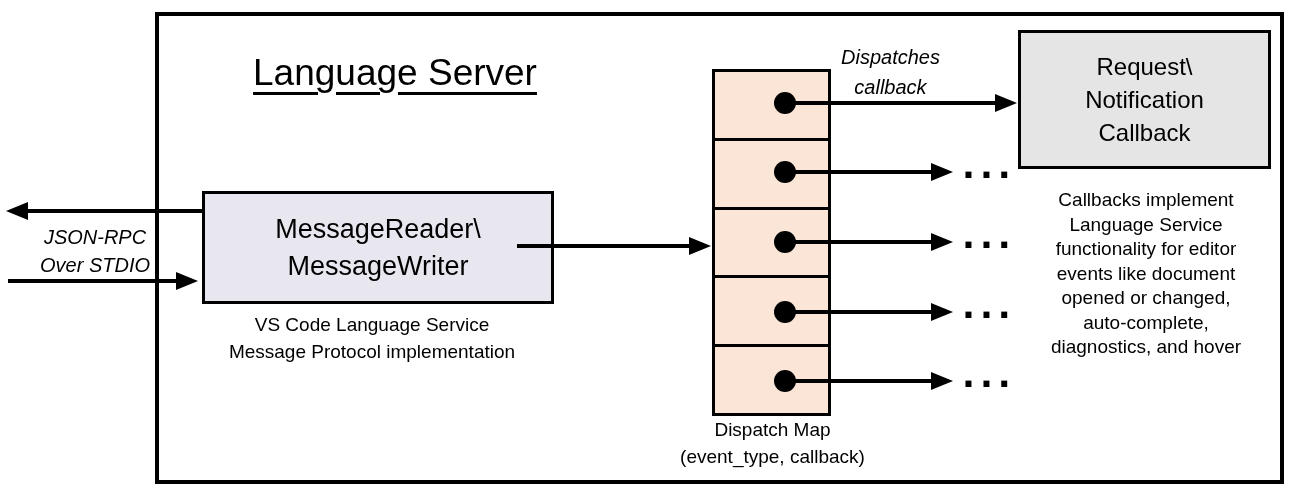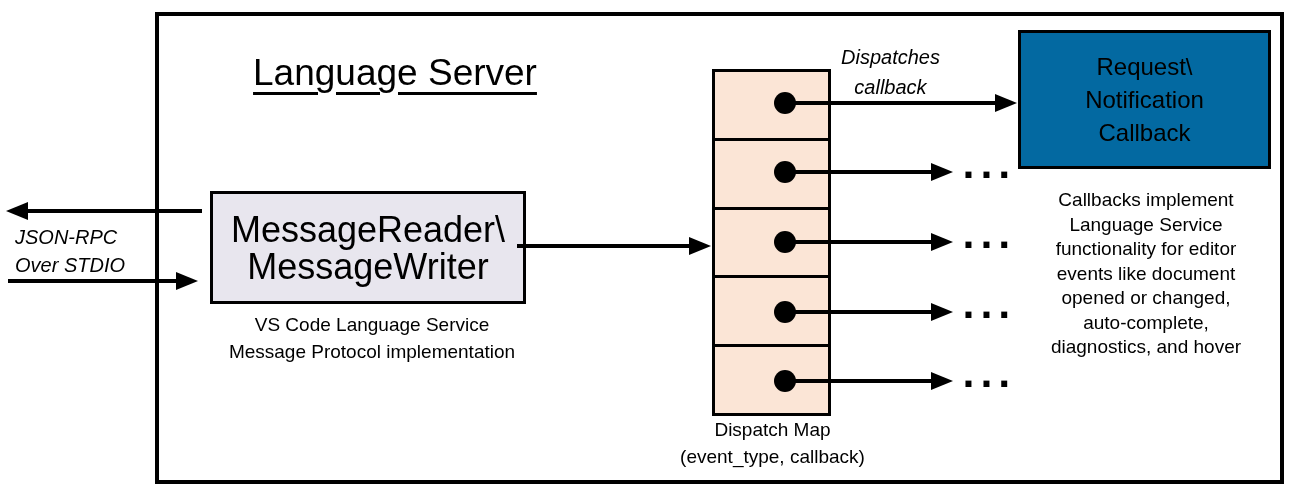--- a/index.html
+++ b/index.html
@@ -12,28 +12,28 @@
   #outer-box{
     left:155px;top:12px;width:1129px;height:472px;
     border:4px solid #000;background:transparent;
   }
   #title{
     left:225px;top:50px;width:340px;text-align:center;
     font-size:37px;line-height:46px;
     text-decoration:underline;text-decoration-thickness:3px;text-underline-offset:7px;
   }
   #io-label{
-    left:15px;top:223px;width:160px;text-align:left;
+    left:15px;top:223px;width:160px;text-align:center;
     font-style:italic;font-size:20px;line-height:28px;
   }
   #reader-box{
-    left:202px;top:191px;width:316px;height:113px;
+    left:202px;top:191px;width:352px;height:113px;
     border:3px solid #000;
     display:flex;flex-direction:column;justify-content:center;align-items:center;
-    font-size:36px;line-height:37px;text-align:center;margin-left:8px;
+    font-size:27px;line-height:37px;text-align:center;
   }
   #reader-caption{
     left:182px;top:311px;width:380px;text-align:center;
     font-size:19px;line-height:27px;
   }
   #lookup-label{
     left:518px;top:158px;width:175px;text-align:center;
     font-style:italic;font-size:19px;line-height:28px;
   }
   #dispatch-column{
@@ -110,21 +110,21 @@
   <div id="dispatch-caption" class="abs">
     <div>Dispatch Map</div>
     <div>(event_type, callback)</div>
   </div>
 
   <div id="dispatches-label" class="abs">
     <div>Dispatches</div>
     <div>callback</div>
   </div>
 
-  <div id="callback-box" class="abs" style="background-color: #0369a1;">
+  <div id="callback-box" class="abs" style="background-color: #e5e5e5;">
     <div>Request\</div>
     <div>Notification</div>
     <div>Callback</div>
   </div>
 
   <div id="callback-caption" class="abs">
     <div>Callbacks implement</div>
     <div>Language Service</div>
     <div>functionality for editor</div>
     <div>events like document</div>

